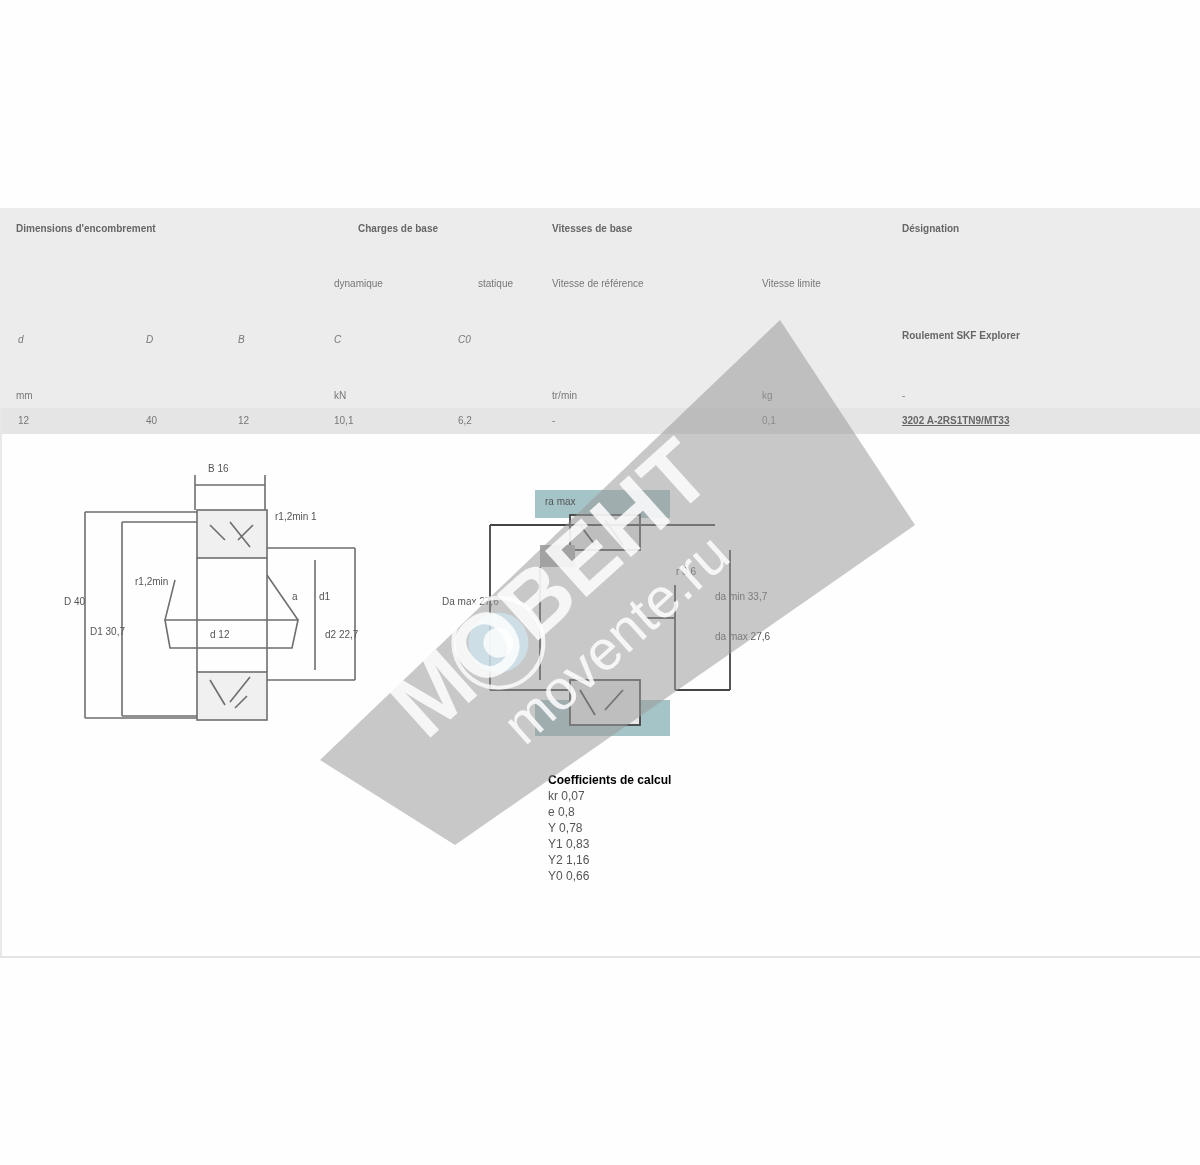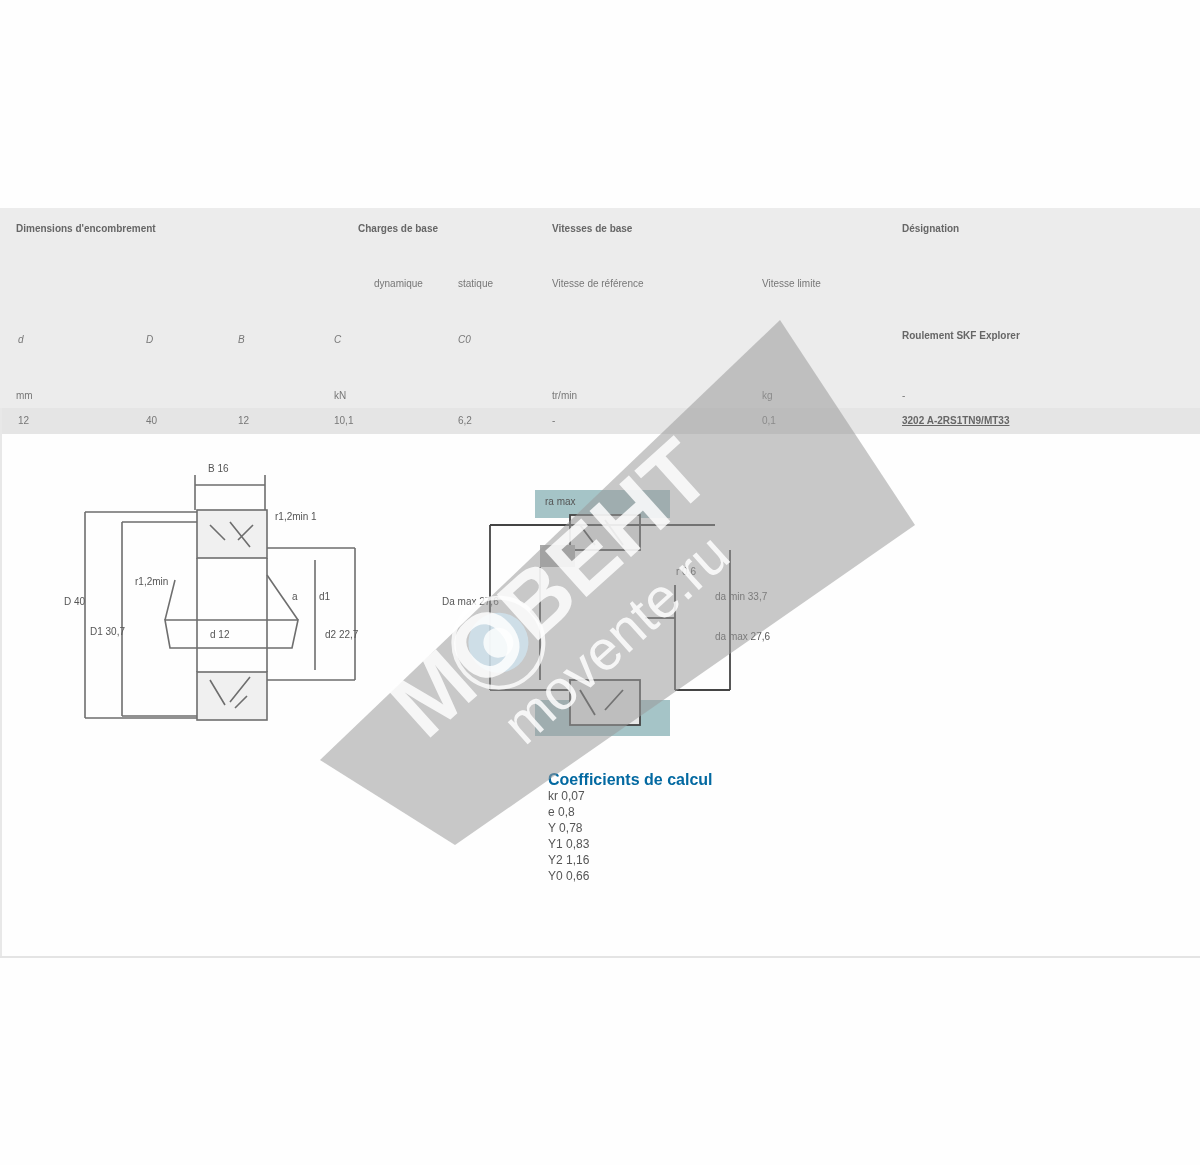--- a/index.html
+++ b/index.html
@@ -21,22 +21,22 @@
 </head>
 <body>
 
 <div class="sheet">
   <div class="thead">
     <div class="t b" style="left:16px;top:13px;">Dimensions d'encombrement</div>
     <div class="t b" style="left:334px;top:13px;margin-left:24px;">Charges de base</div>
     <div class="t b" style="left:552px;top:13px;">Vitesses de base</div>
     <div class="t b" style="left:902px;top:13px;">Désignation</div>
 
-    <div class="t" style="left:334px;top:68px;margin-left:40px;">dynamique</div>
-    <div class="t" style="left:458px;top:68px;">statique</div>
+    <div class="t" style="left:334px;top:68px;">dynamique</div>
+    <div class="t" style="left:478px;top:68px;">statique</div>
     <div class="t" style="left:552px;top:68px;width:110px;white-space:normal;">Vitesse de référence</div>
     <div class="t" style="left:762px;top:68px;width:70px;white-space:normal;">Vitesse limite</div>
     <div class="t b" style="left:902px;top:120px;width:190px;white-space:normal;">Roulement SKF Explorer</div>
 
     <div class="t sym" style="left:18px;top:124px;">d</div>
     <div class="t sym" style="left:146px;top:124px;">D</div>
     <div class="t sym" style="left:238px;top:124px;">B</div>
     <div class="t sym" style="left:334px;top:124px;">C</div>
     <div class="t sym" style="left:458px;top:124px;">C0</div>
 
@@ -127,21 +127,21 @@
   <g font-size="10" fill="#555" font-family="Liberation Sans, sans-serif" style="filter:blur(0.5px)">
     <text x="115" y="25">ra max</text>
     <text x="12" y="125">Da max 27,6</text>
     <text x="285" y="120">da min 33,7</text>
     <text x="285" y="160">da max 27,6</text>
     <text x="246" y="95">r 0,6</text>
   </g>
 </svg>
 
 <div class="dim-list" style="position:absolute;left:548px;top:772px;">
-  <div class="t b" style="position:relative;color:#0369a1;font-size:16px;">Coefficients de calcul</div>
+  <div class="t b" style="position:relative;color:#000000;font-size:12px;">Coefficients de calcul</div>
   <div class="t" style="position:relative;color:#555;">kr 0,07</div>
   <div class="t" style="position:relative;color:#555;">e 0,8</div>
   <div class="t" style="position:relative;color:#555;">Y 0,78</div>
   <div class="t" style="position:relative;color:#555;">Y1 0,83</div>
   <div class="t" style="position:relative;color:#555;">Y2 1,16</div>
   <div class="t" style="position:relative;color:#555;">Y0 0,66</div>
 </div>
 
 <svg class="wm" style="left:300px;top:300px;" width="640" height="560" viewBox="0 0 640 560">
   <polygon points="20,460 480,20 615,225 155,545" fill="#9a9a9a" opacity="0.55"></polygon>

